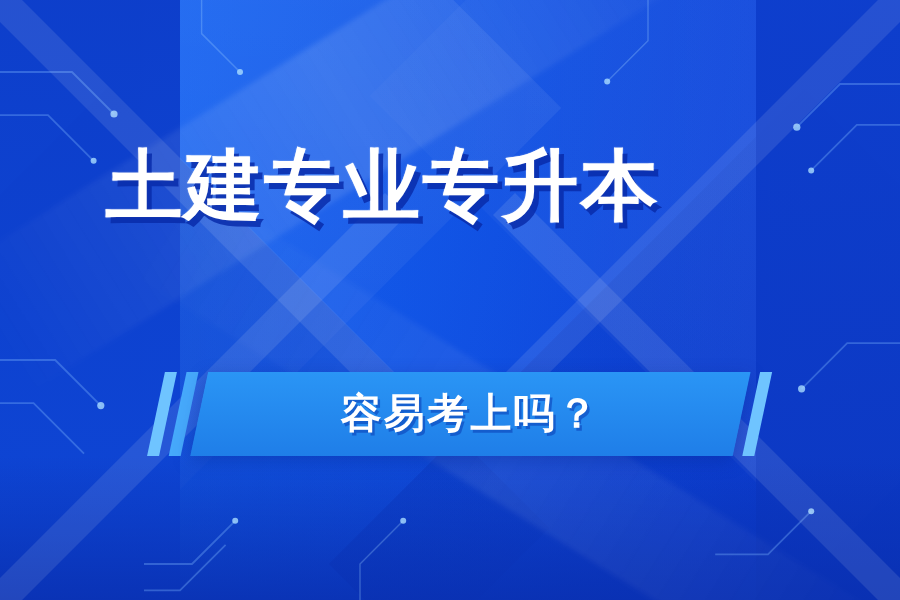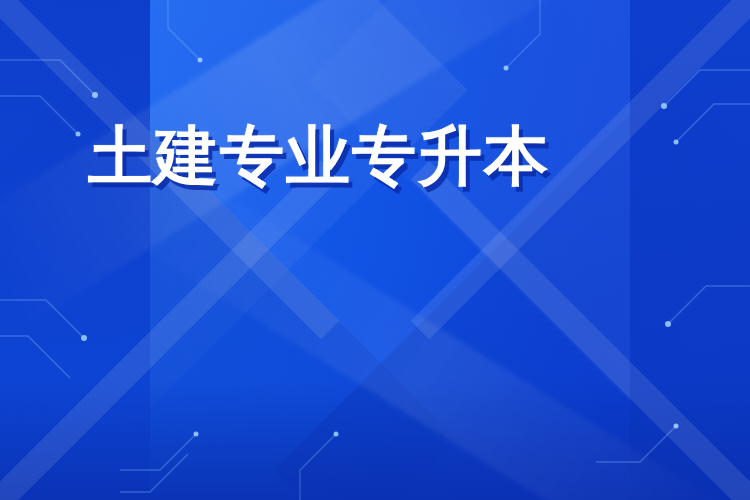--- a/index.html
+++ b/index.html
@@ -207,14 +207,21 @@
       <path d="M790 -40 L420 330"></path>
       <path d="M-40 540 L330 170"></path>
       <path d="M790 540 L420 170"></path>
     </g>
   </svg>
 
   <div class="headline">
     <div class="line">土建专业专升本</div>
   </div>
 
+  <div class="ribbon-wrap">
+    <div class="ribbon-tick t1"></div>
+    <div class="ribbon-tick t2"></div>
+    <div class="ribbon-bar"></div>
+    <div class="ribbon-tick t3"></div>
+    <div class="ribbon-text">容易考上吗？</div>
+  </div>
 
 </div>
 
 </body></html>

